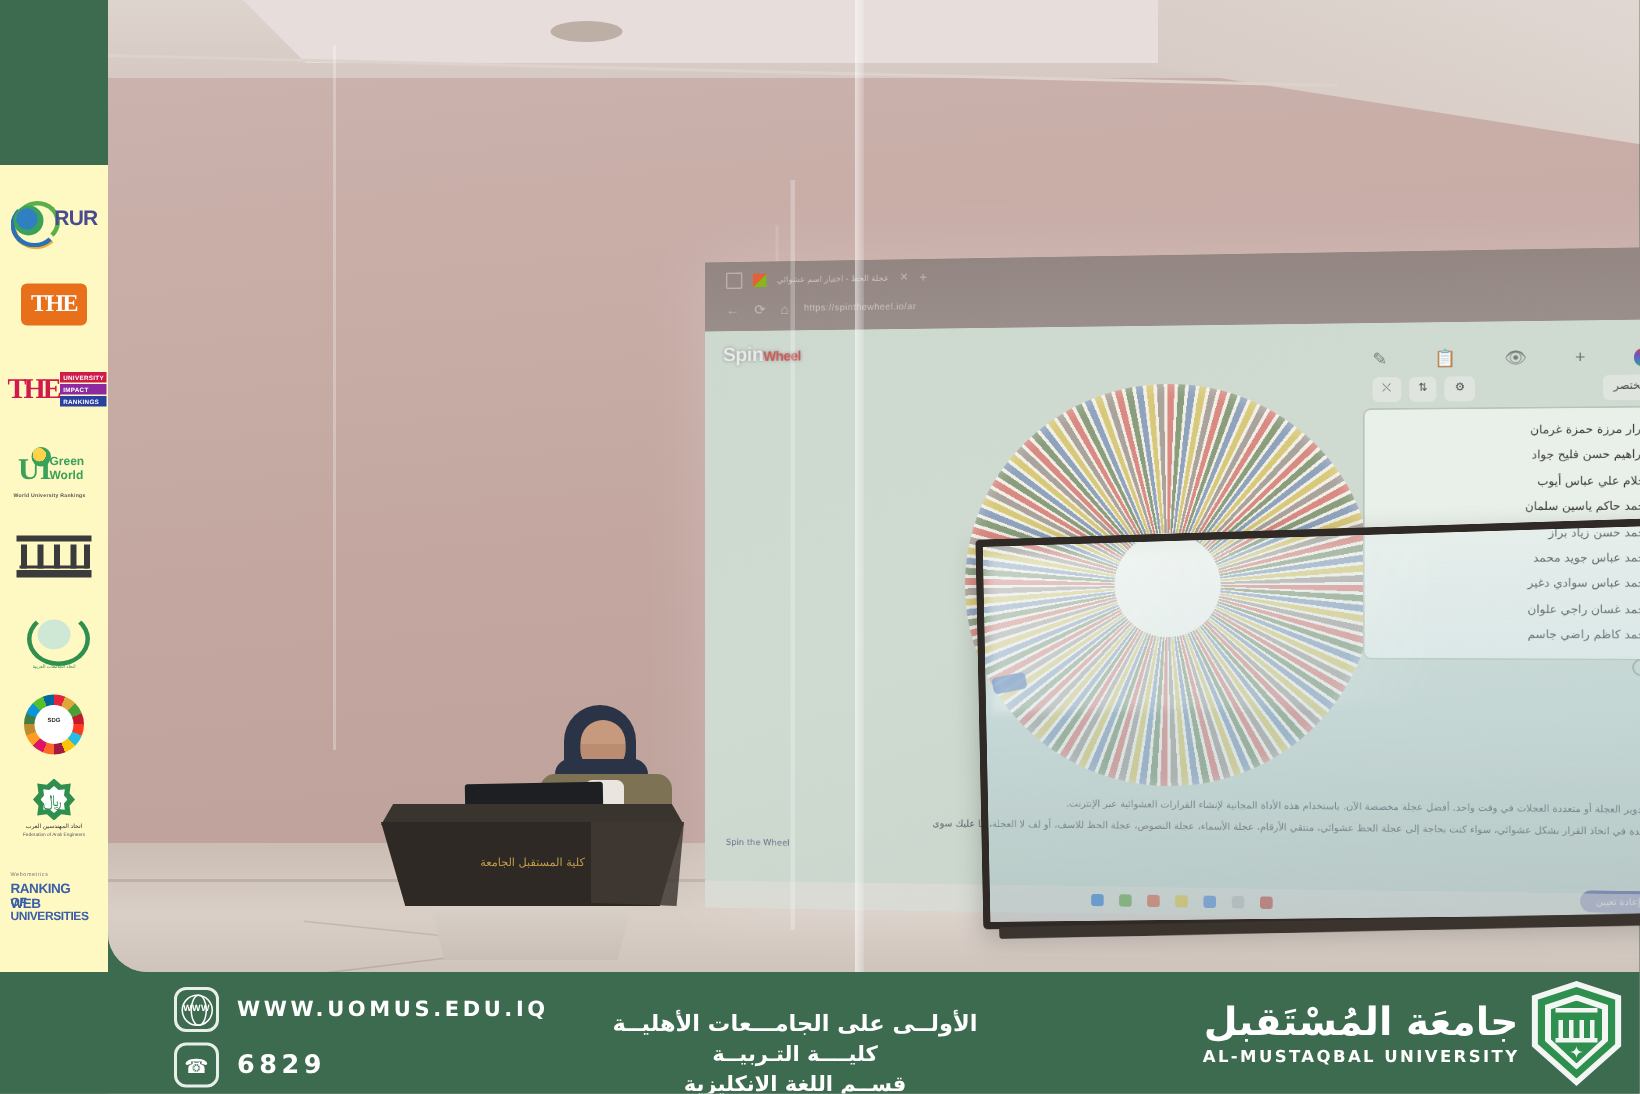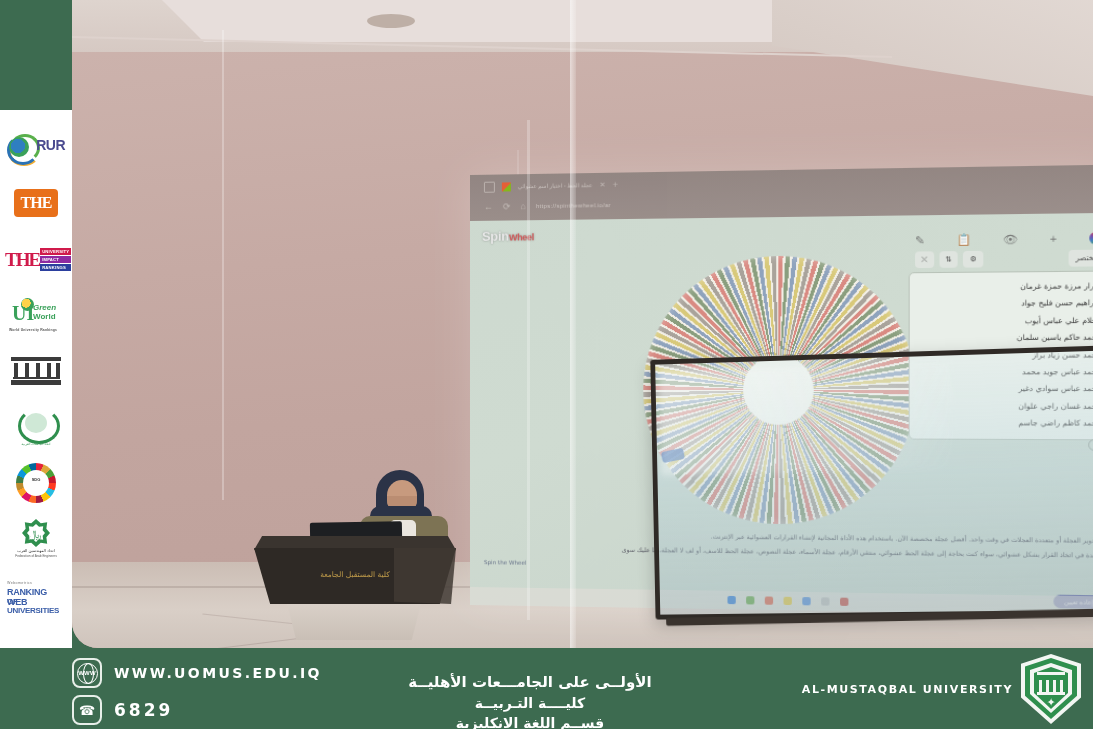--- a/index.html
+++ b/index.html
@@ -10,21 +10,21 @@
     position:relative;
   }
   #stage{position:absolute;inset:0;width:1093px;height:729px;overflow:hidden;}
 
   
   .green-bg{position:absolute;inset:0;background:#3d6b50;}
 
   
   .left-rail{
     position:absolute;left:0;top:110px;width:72px;height:538px;
-    background:#ffffff;
+    background:#fef9c3;
     display:flex;flex-direction:column;align-items:center;
     padding-top:10px;box-sizing:border-box;
   }
   .rail-logo{width:62px;height:54px;display:flex;align-items:center;justify-content:center;
     position:relative;flex:none;margin-bottom:2px;}
 
   
   .rur{width:58px;height:26px;position:relative;}
   .rur .eye{position:absolute;left:2px;top:3px;width:20px;height:20px;border-radius:50%;
     background:radial-gradient(circle at 45% 45%,#2f7fc1 0 45%,#3aa15a 46% 75%,#bdd9ea 76% 100%);}
@@ -65,21 +65,21 @@
   .mrank .word{position:absolute;left:12px;bottom:2px;font-size:11px;font-weight:bold;color:#2b3f7e;}
   .mrank .dot{position:absolute;left:1px;bottom:3px;width:9px;height:9px;border-radius:50%;
     background:linear-gradient(90deg,#e74c3c,#27ae60);}
 
   
   .uigm{width:62px;height:36px;position:relative;}
   .uigm .u{position:absolute;left:7px;top:6px;font-size:20px;font-weight:bold;color:#3aa15a;
     font-family:"Liberation Serif",serif;line-height:1;}
   .uigm .globe{position:absolute;left:16px;top:1px;width:13px;height:13px;border-radius:50%;
     background:radial-gradient(circle at 40% 40%,#ffd24a 0 40%,#3aa15a 41% 100%);}
-  .uigm .g1{position:absolute;left:28px;top:6px;font-size:8px;color:#3aa15a;font-weight:bold;line-height:9px;font-style:italic;}
+  .uigm .g1{position:absolute;left:28px;top:6px;font-size:8px;color:#3aa15a;font-weight:bold;line-height:9px;}
   .uigm .g2{position:absolute;left:28px;top:15px;font-size:8px;color:#3aa15a;font-weight:bold;line-height:9px;}
   .uigm .cap{position:absolute;left:4px;bottom:1px;font-size:3.4px;color:#555;font-weight:bold;letter-spacing:.2px;}
 
   
   .cols{width:50px;height:32px;position:relative;}
   .cols .top{position:absolute;left:0;top:2px;width:50px;height:4px;background:#3b3b3b;}
   .cols .base{position:absolute;left:0;bottom:2px;width:50px;height:5px;background:#3b3b3b;}
   .cols .base2{position:absolute;left:2px;bottom:8px;width:46px;height:2px;background:#3b3b3b;}
   .cols i{position:absolute;top:8px;width:4px;height:16px;background:#3b3b3b;display:block;}
 
@@ -260,21 +260,21 @@
     border-radius:5px;}
 
   
   .glass{position:absolute;left:498px;top:0;width:6px;height:648px;
     background:linear-gradient(90deg,rgba(255,255,255,.55),rgba(255,255,255,.15));}
   .glass2{position:absolute;left:455px;top:120px;width:3px;height:500px;background:rgba(255,255,255,.25);}
 
   
   .footer{position:absolute;left:0;bottom:0;width:1093px;height:81px;background:#3d6b50;}
   .f-contact{position:absolute;left:72px;top:10px;}
-  .f-line{display:flex;align-items:center;gap:12px;margin-bottom:7px;}
+  .f-line{display:flex;align-items:center;gap:12px;margin-bottom:7px;margin-left:44px;}
   .f-badge{width:26px;height:26px;border:2px solid #e8efe9;border-radius:8px;
     display:flex;align-items:center;justify-content:center;color:#fff;}
   .f-www{font-size:6px;font-weight:bold;letter-spacing:.2px;position:relative;z-index:2;}
   .globe-ring{position:absolute;width:19px;height:19px;border:1.5px solid #fff;border-radius:50%;}
   .globe-ring::after{content:"";position:absolute;left:50%;top:-1px;margin-left:-4.5px;
     width:9px;height:19px;border:1.5px solid #fff;border-radius:50%;}
   .f-text{color:#ffffff;font-weight:bold;font-size:14px;letter-spacing:2.4px;
     font-family:"DejaVu Sans",sans-serif;}
   .f-phone{font-size:17px;letter-spacing:3px;}
   .phone-glyph{font-size:13px;}
@@ -546,20 +546,21 @@
     </div>
 
     <div class="f-center">
       <div class="fc1">الأولــى على الجامـــعات الأهليــة</div>
       <div class="fc2">كليــــة التـربيــة</div>
       <div class="fc3">قســم اللغة الانكليزية</div>
     </div>
 
     <div class="f-logo">
       <div class="f-logo-txt">
+        <div class="f-ar">جامعَة المُسْتَقبل</div>
         <div class="f-en">AL-MUSTAQBAL UNIVERSITY</div>
       </div>
       <div class="crest">
         <span class="outer"></span>
           <span class="mid"></span>
           <span class="inner"></span>
           <span class="core"></span>
         <span class="bldg">
           <span class="roof"></span>
           <i style="left:0"></i>

